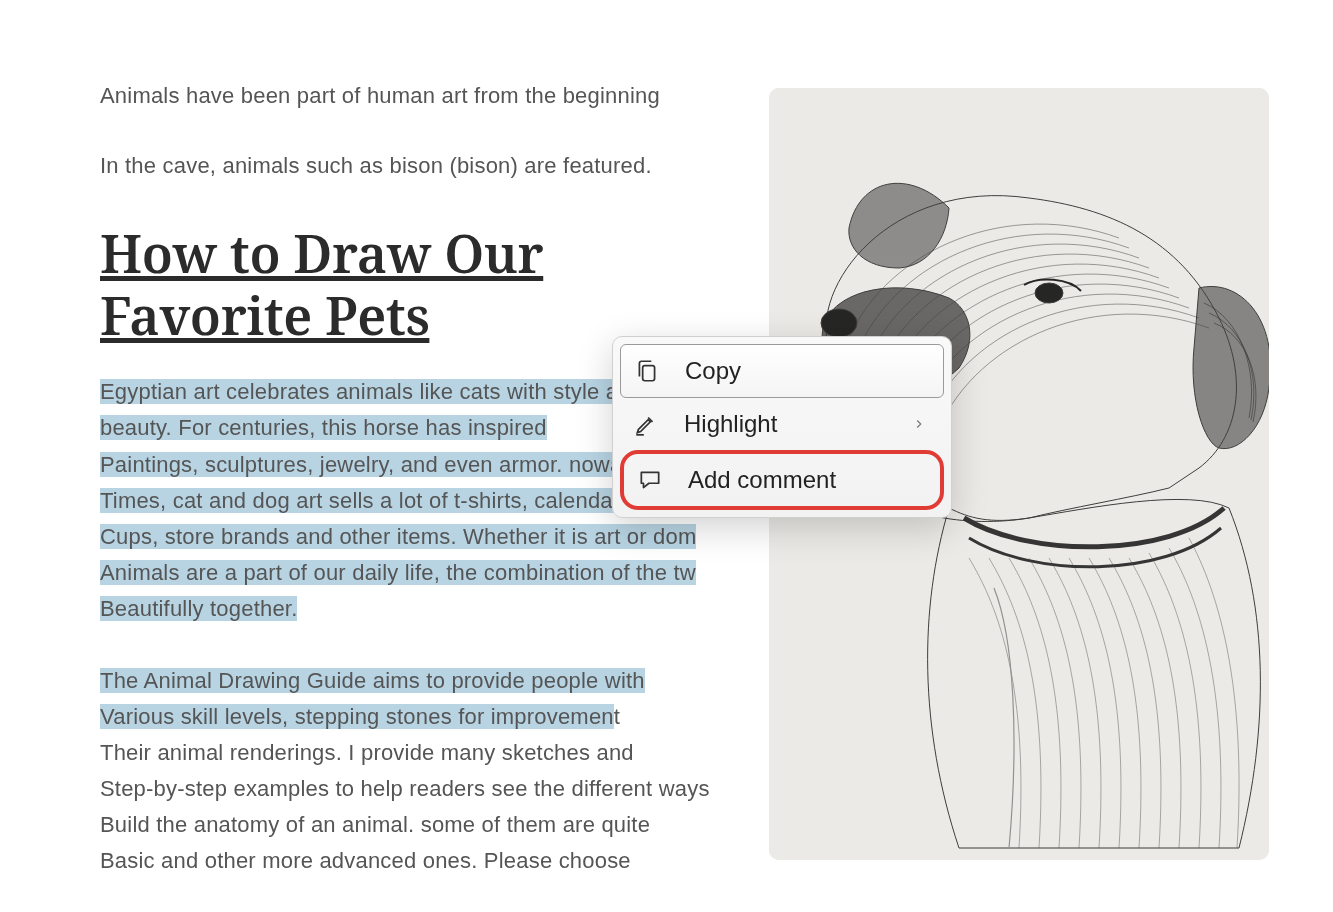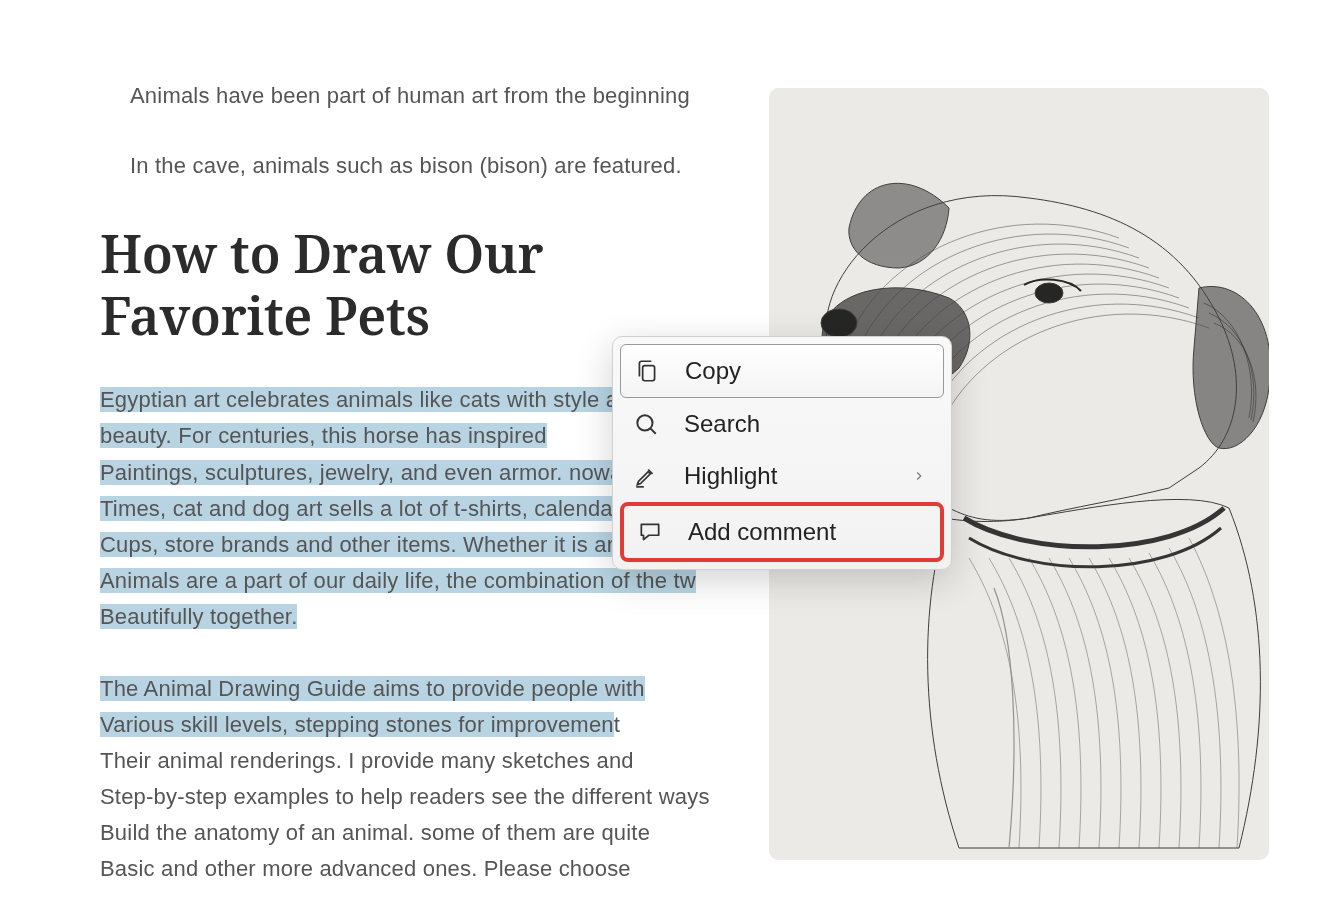--- a/index.html
+++ b/index.html
@@ -16,31 +16,31 @@
     padding: 78px 0 0 100px;
     width: 100%;
   }
   .intro {
     font-size: 22px;
     line-height: 1.6;
     color: #555;
     margin-bottom: 38px;
     font-weight: 500;
     letter-spacing: 0.2px;
-    margin-left: 30px;
   }
   .heading {
     font-family: 'Noto Serif', Georgia, serif;
     font-size: 52px;
     font-weight: 600;
     color: #2b2b2b;
     line-height: 1.2;
-    margin-bottom: 36px;
+    margin-bottom: 28px;
     letter-spacing: -0.4px;
     max-width: 600px;
+    text-decoration: underline;
   }
   .bodytext {
     font-size: 22px;
     line-height: 1.64;
     color: #555;
     font-weight: 500;
     max-width: 700px;
     letter-spacing: 0.2px;
   }
   .hl {
@@ -95,21 +95,21 @@
     margin-left: auto;
     color: #777;
   }
   .menu-item.selected {
     background: linear-gradient(180deg, #fff 0%, #f4f4f4 100%);
     border: 1.5px solid #9a9a9a;
     border-radius: 6px;
   }
   .menu-item.emphasis {
     border: 4px solid #e03b34;
-    border-radius: 8px;
+    border-radius: 18px;
   }
   svg { display: block; }
 </style>
 </head>
 <body>
 
 <div class="page">
   <div class="intro">
     <span>Animals have been part of human art from the beginning</span><br>
     <br>
@@ -202,29 +202,20 @@
   <div class="menu-item selected">
     <span class="icon">
       <svg width="26" height="26" viewBox="0 0 24 24" fill="none" stroke="currentColor" stroke-width="1.6">
         <rect x="8" y="7" width="11" height="14" rx="2"></rect>
         <path d="M5 17 V5 a2 2 0 0 1 2-2 h9"></path>
       </svg>
     </span>
     <span>Copy</span>
   </div>
 
-  <div class="menu-item">
-    <span class="icon">
-      <svg width="26" height="26" viewBox="0 0 24 24" fill="none" stroke="currentColor" stroke-width="1.8">
-        <circle cx="11" cy="11" r="7"></circle>
-        <line x1="21" y1="21" x2="16" y2="16"></line>
-      </svg>
-    </span>
-    <span>Search</span>
-  </div>
 
   <div class="menu-item">
     <span class="icon">
       <svg width="26" height="26" viewBox="0 0 24 24" fill="none" stroke="currentColor" stroke-width="1.6">
         <path d="M4 20 l3-1 9-9 -2-2 -9 9z"></path>
         <path d="M14 6 l4 4"></path>
         <path d="M3 22 h7"></path>
       </svg>
     </span>
     <span>Highlight</span>

